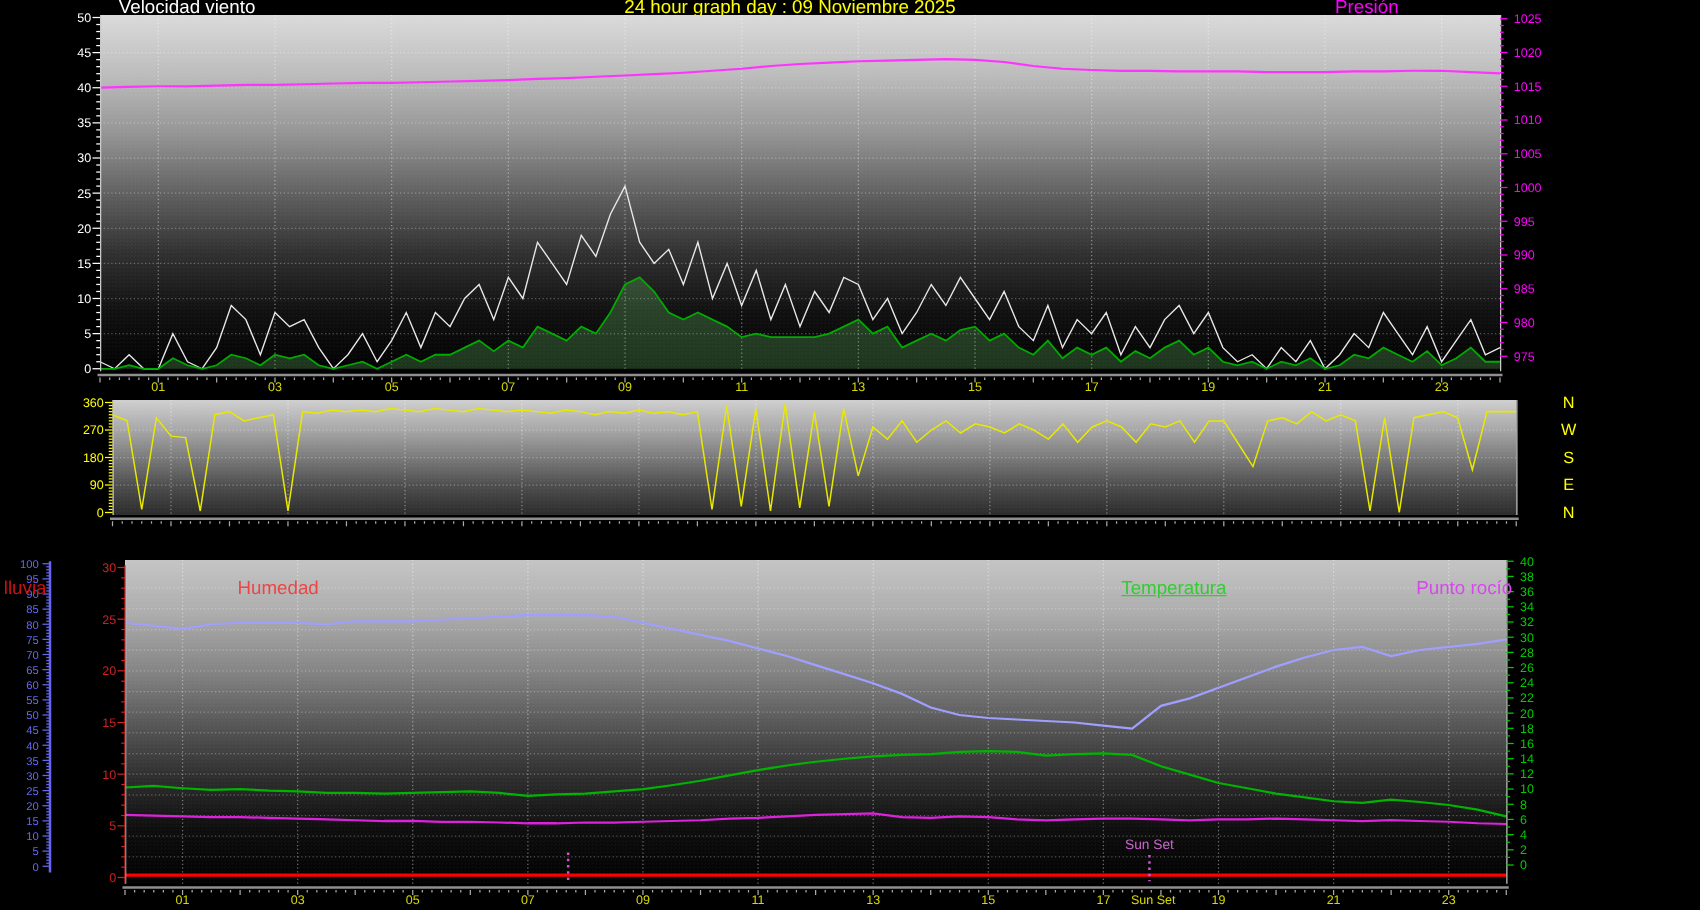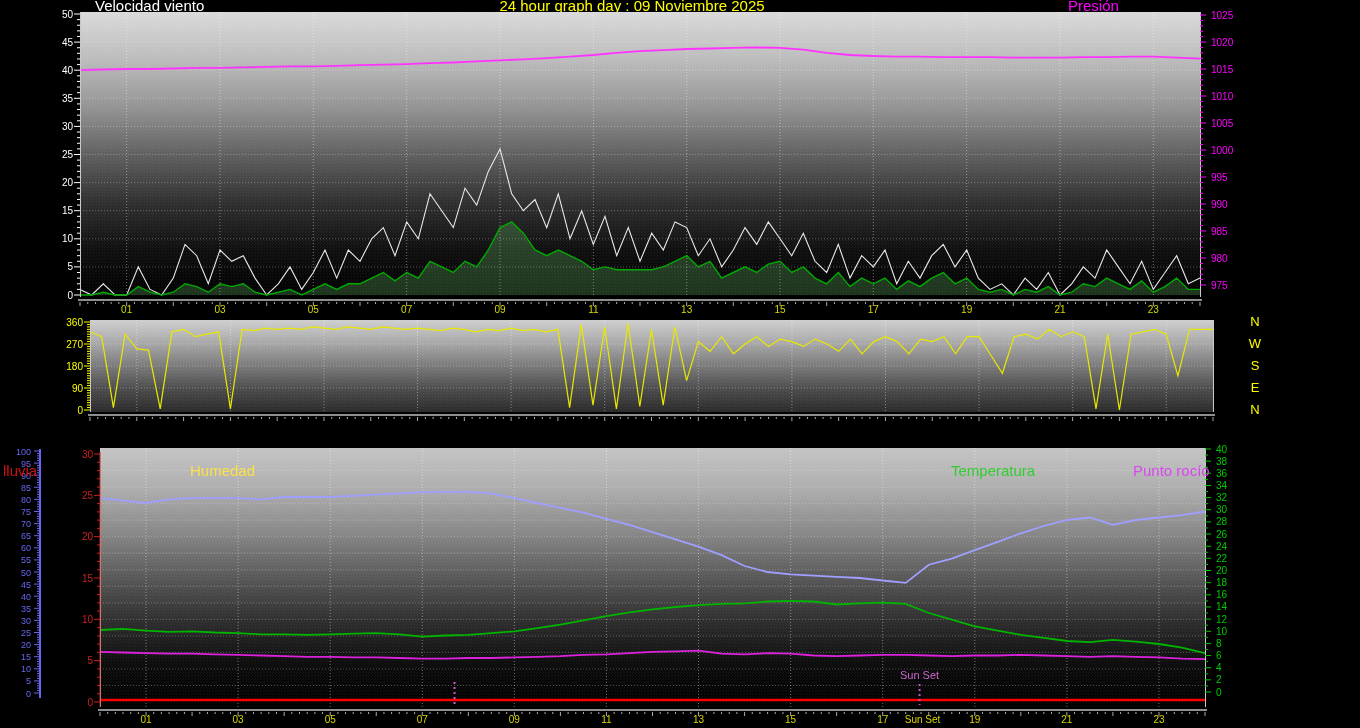--- a/index.html
+++ b/index.html
@@ -1003,16 +1003,16 @@
         <text x="1066.875" y="723" fill="#d8d800" font-size="10" text-anchor="middle">21</text>
         <text x="1158.9583333333335" y="723" fill="#d8d800" font-size="10" text-anchor="middle">23</text>
         <line x1="919.5416666666667" y1="684" x2="919.5416666666667" y2="705" stroke="#cc55cc" stroke-width="2" stroke-dasharray="2 3"></line>
         <line x1="454.52083333333337" y1="682" x2="454.52083333333337" y2="705" stroke="#cc55cc" stroke-width="2" stroke-dasharray="2 3"></line>
         <text x="919.5416666666667" y="679" fill="#cc66cc" font-size="11" text-anchor="middle">Sun Set</text>
         <text x="922.5416666666667" y="723" fill="#d8d800" font-size="10" text-anchor="middle">Sun Set</text>
       </g>
     </svg>
 
   <div class="legend-item" style="left: 3px; color: rgb(204, 17, 17);">lluvia</div>
-  <div class="legend-item" style="left: 190px; color: #fde047;">Humedad</div>
-  <div class="legend-item" style="left: 951px; color: rgb(51, 204, 51);">Temperatura</div>
+  <div class="legend-item" style="left: 190px; color: #ef4444;">Humedad</div>
+  <div class="legend-item" style="left: 897px; color: rgb(51, 204, 51); text-decoration: underline;">Temperatura</div>
   <div class="legend-item" style="left: 1133px; color: #d946ef;">Punto rocío</div>
 </div>
 
 </body></html>

